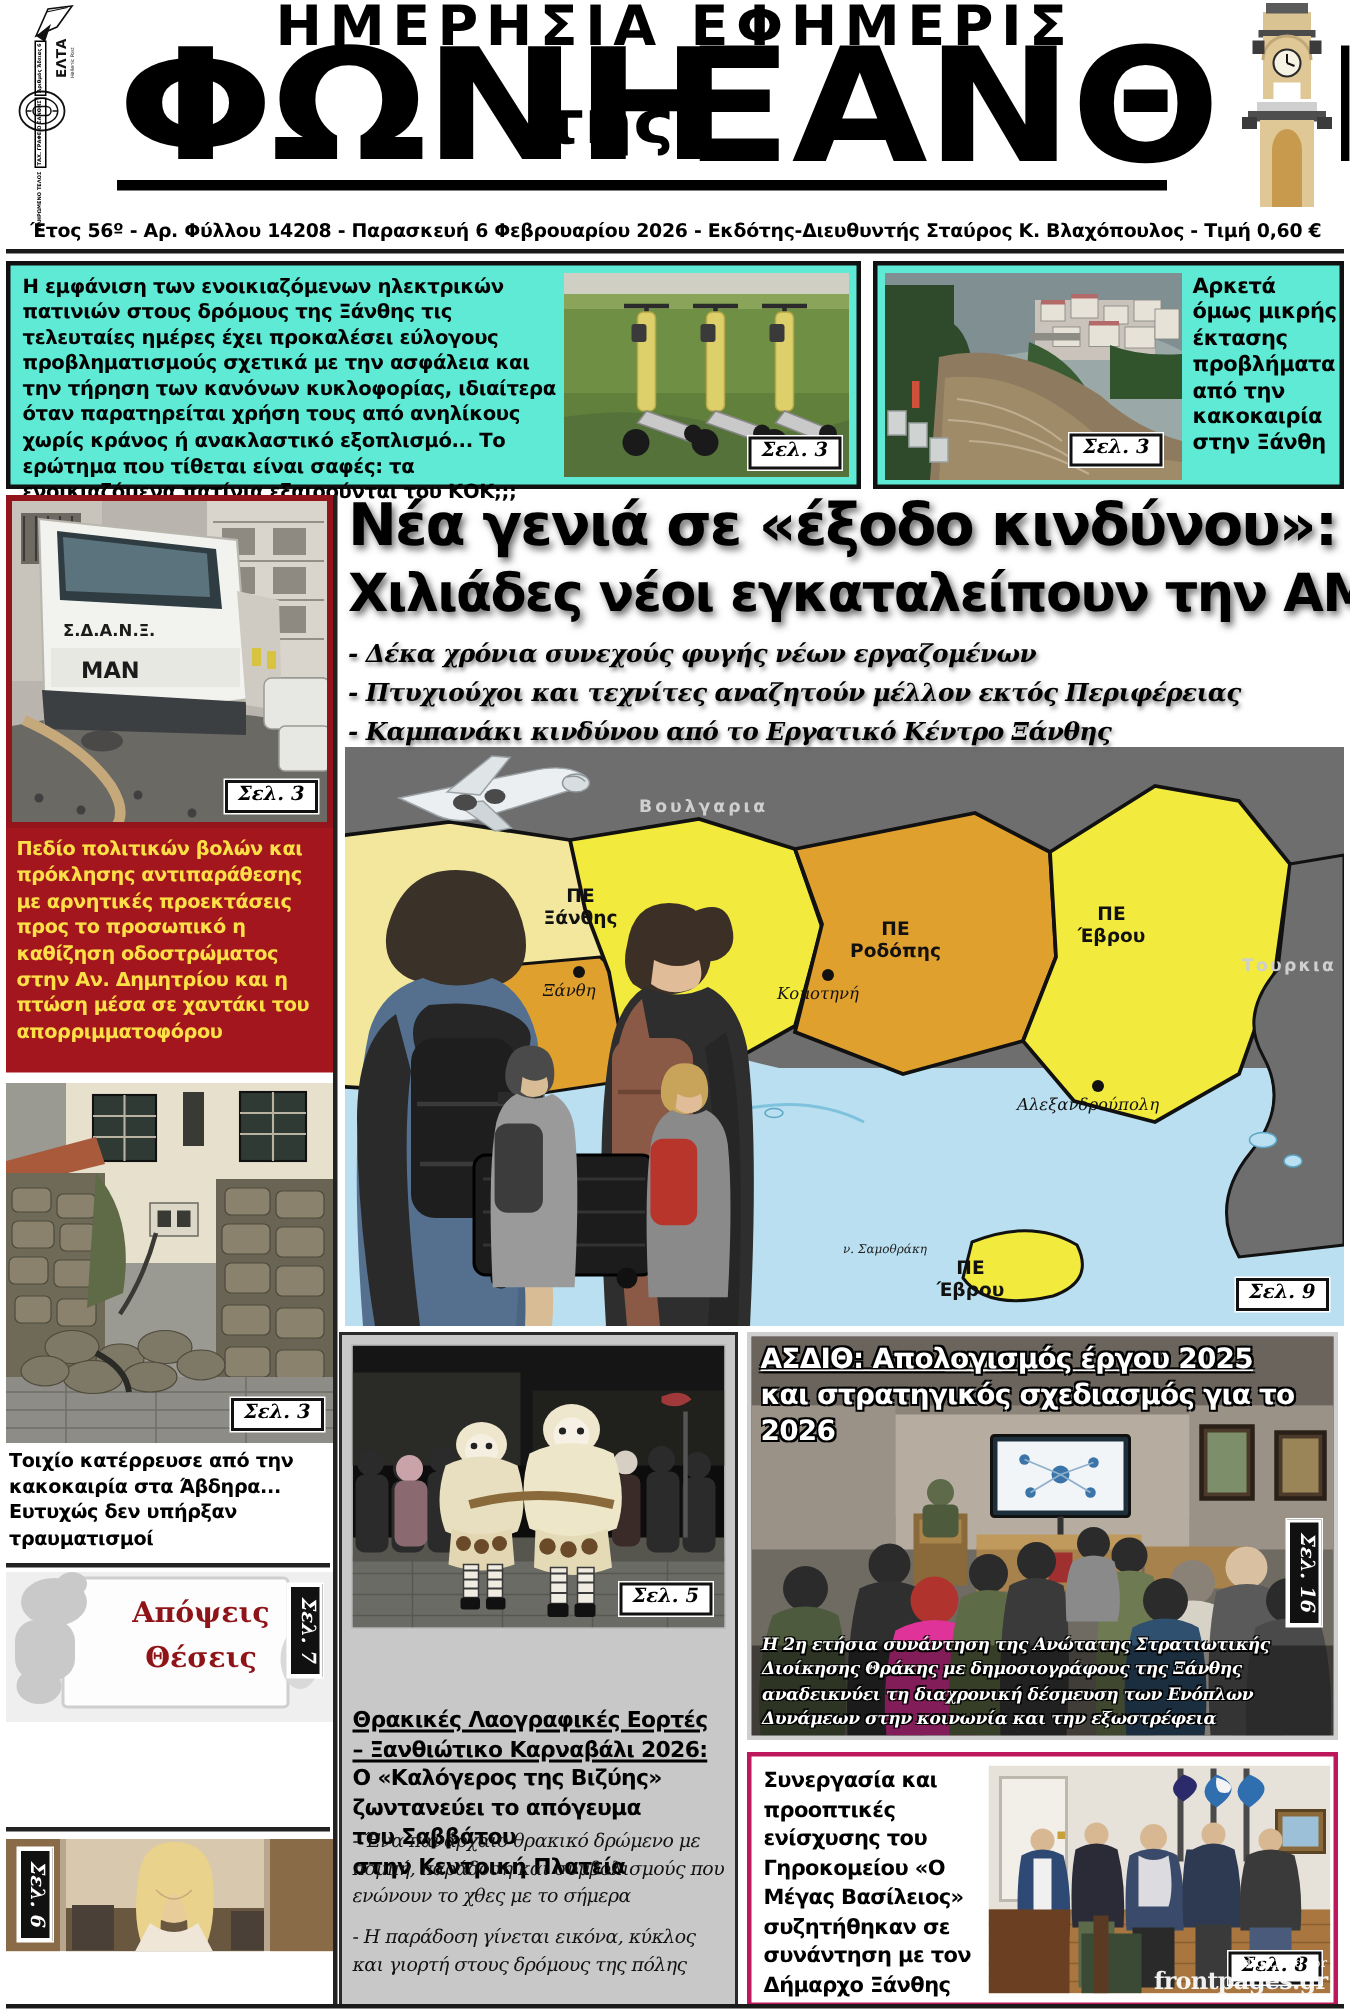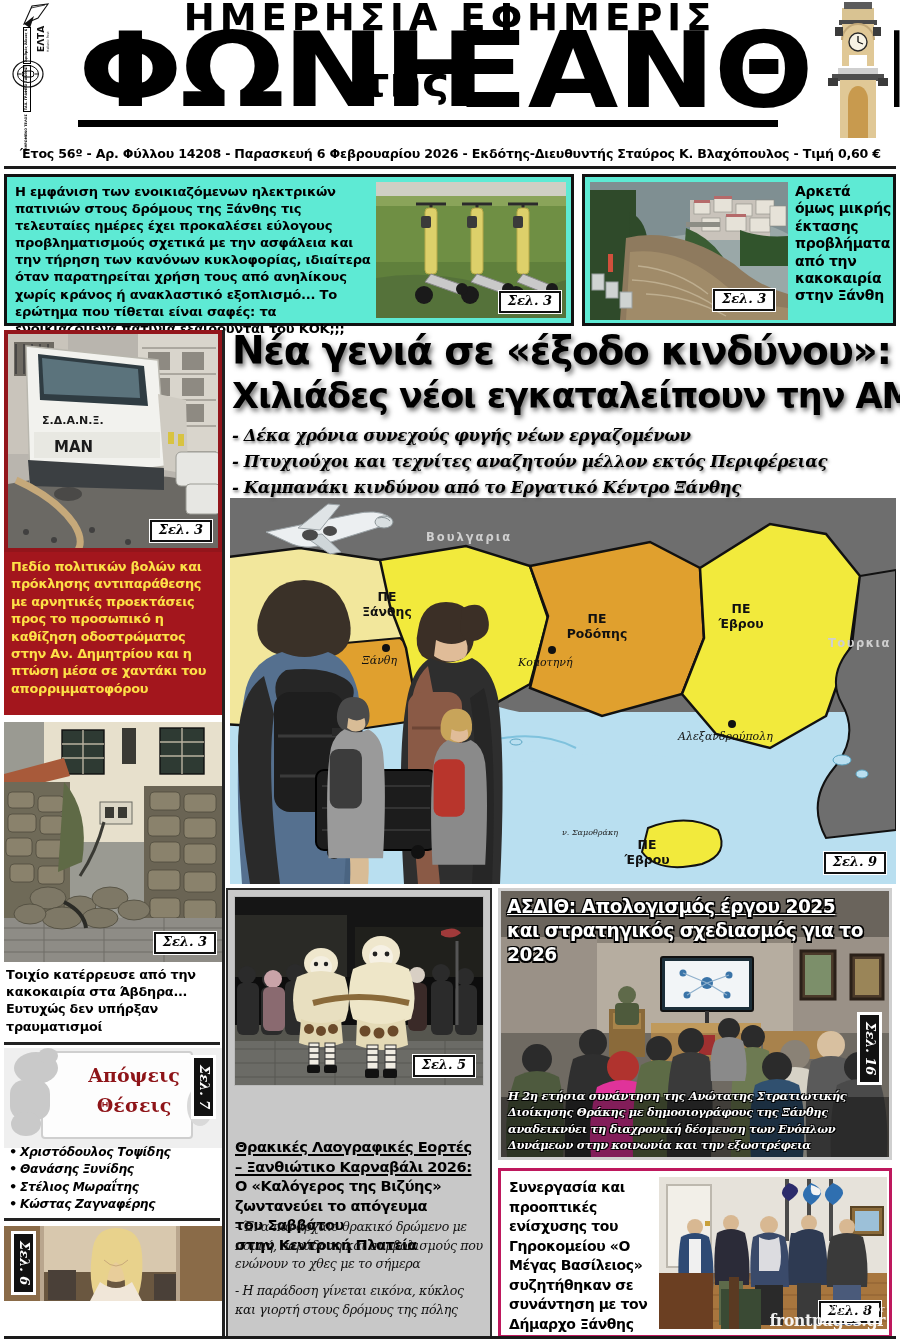--- a/index.html
+++ b/index.html
@@ -480,26 +480,20 @@
             <g fill="#d9d9d9">
                 <ellipse cx="196" cy="58" rx="13" ry="20"></ellipse>
               </g>
           </svg>
         </div>
         <div class="apops-title">
           <div>Απόψεις</div>
           <div>Θέσεις</div>
         </div>
         <div class="sel vert" style="right:7px;top:8px;">Σελ. 7</div>
-        <ul class="apops-list">
-          <li>Χριστόδουλος Τοψίδης</li>
-          <li>Θανάσης Ξυνίδης</li>
-          <li>Στέλιος Μωραΐτης</li>
-          <li>Κώστας Ζαγναφέρης</li>
-        </ul>
       </div>
 
       <div class="lsep" style="top:888px;"></div>
 
       <div class="blonde-box">
         <svg width="218" height="75" viewBox="0 0 218 75" preserveAspectRatio="none">
           <rect width="218" height="75" fill="#b9a68e"></rect>
           <rect x="0" y="0" width="36" height="75" fill="#8a6b48"></rect>
           <rect x="176" y="0" width="42" height="75" fill="#8a6b48"></rect>
           <rect x="40" y="0" width="132" height="46" fill="#d8c8ae"></rect>

